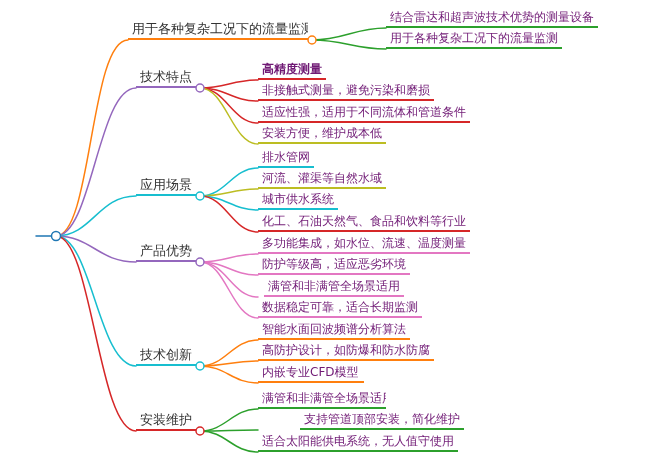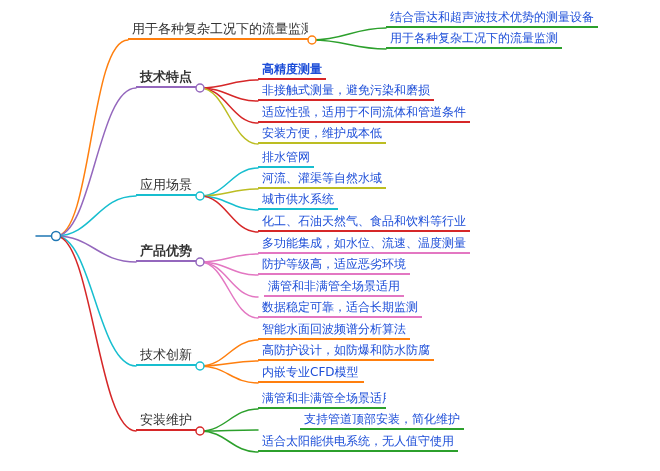--- a/index.html
+++ b/index.html
@@ -5,26 +5,26 @@
   html,body { margin:0; padding:0; background:#ffffff; }
   .canvas {
     position:relative; width:660px; height:471px; background:#ffffff;
     font-family:"DejaVu Sans","Liberation Sans",sans-serif; overflow:hidden;
   }
   svg.edges { position:absolute; left:0; top:0; }
   .node {
     position:absolute; box-sizing:border-box;
     font-size:12px; line-height:16px; padding:0 4px 1px 4px;
     border-bottom:2px solid #999; white-space:nowrap; overflow:hidden;
-    color:#1d4ed8; cursor:pointer;
+    color:#701a75; cursor:pointer;
   }
   .branch { font-size:13px; color:#333333; }
   .c-orange { border-bottom-color:#ff7f0e; }
   .c-green  { border-bottom-color:#2ca02c; }
-  .c-purple { border-bottom-color:#9467bd;font-weight:bold; }
+  .c-purple { border-bottom-color:#9467bd; }
   .c-red    { border-bottom-color:#d62728; }
   .c-olive  { border-bottom-color:#bcbd22; }
   .c-cyan   { border-bottom-color:#17becf; }
   .c-pink   { border-bottom-color:#e377c2; }
 </style>
 </head>
 <body>
 
 <div class="canvas">
 

